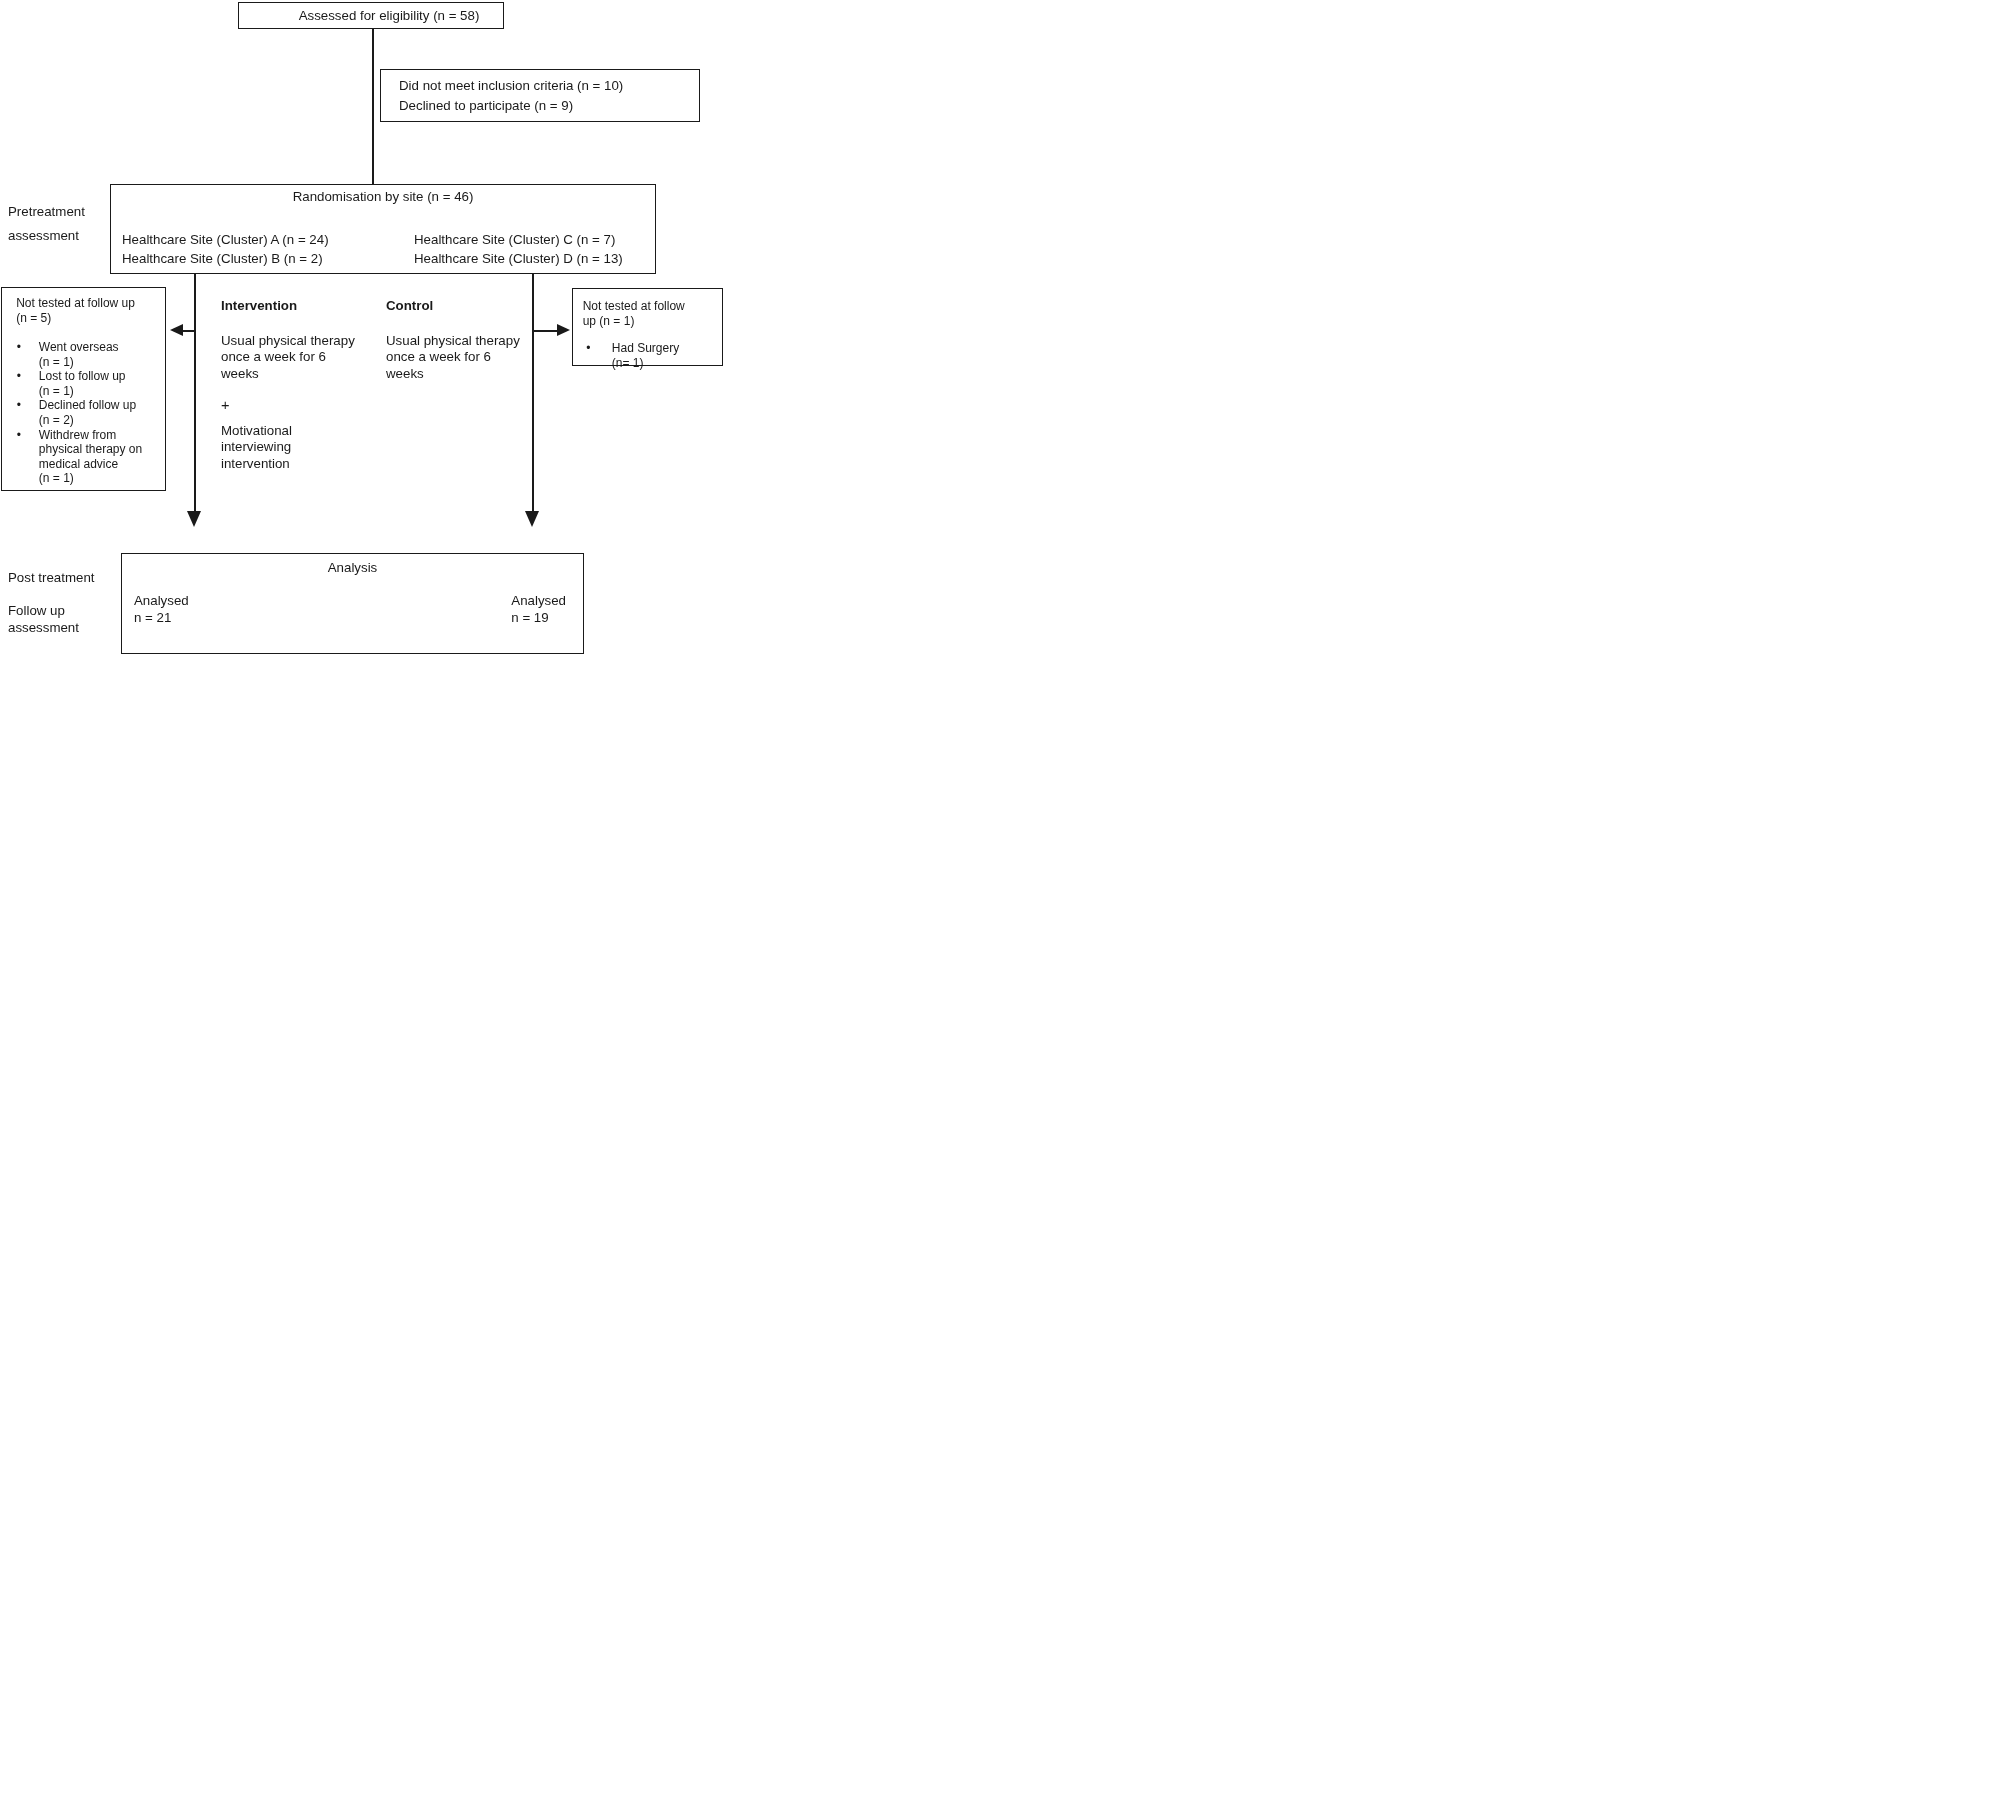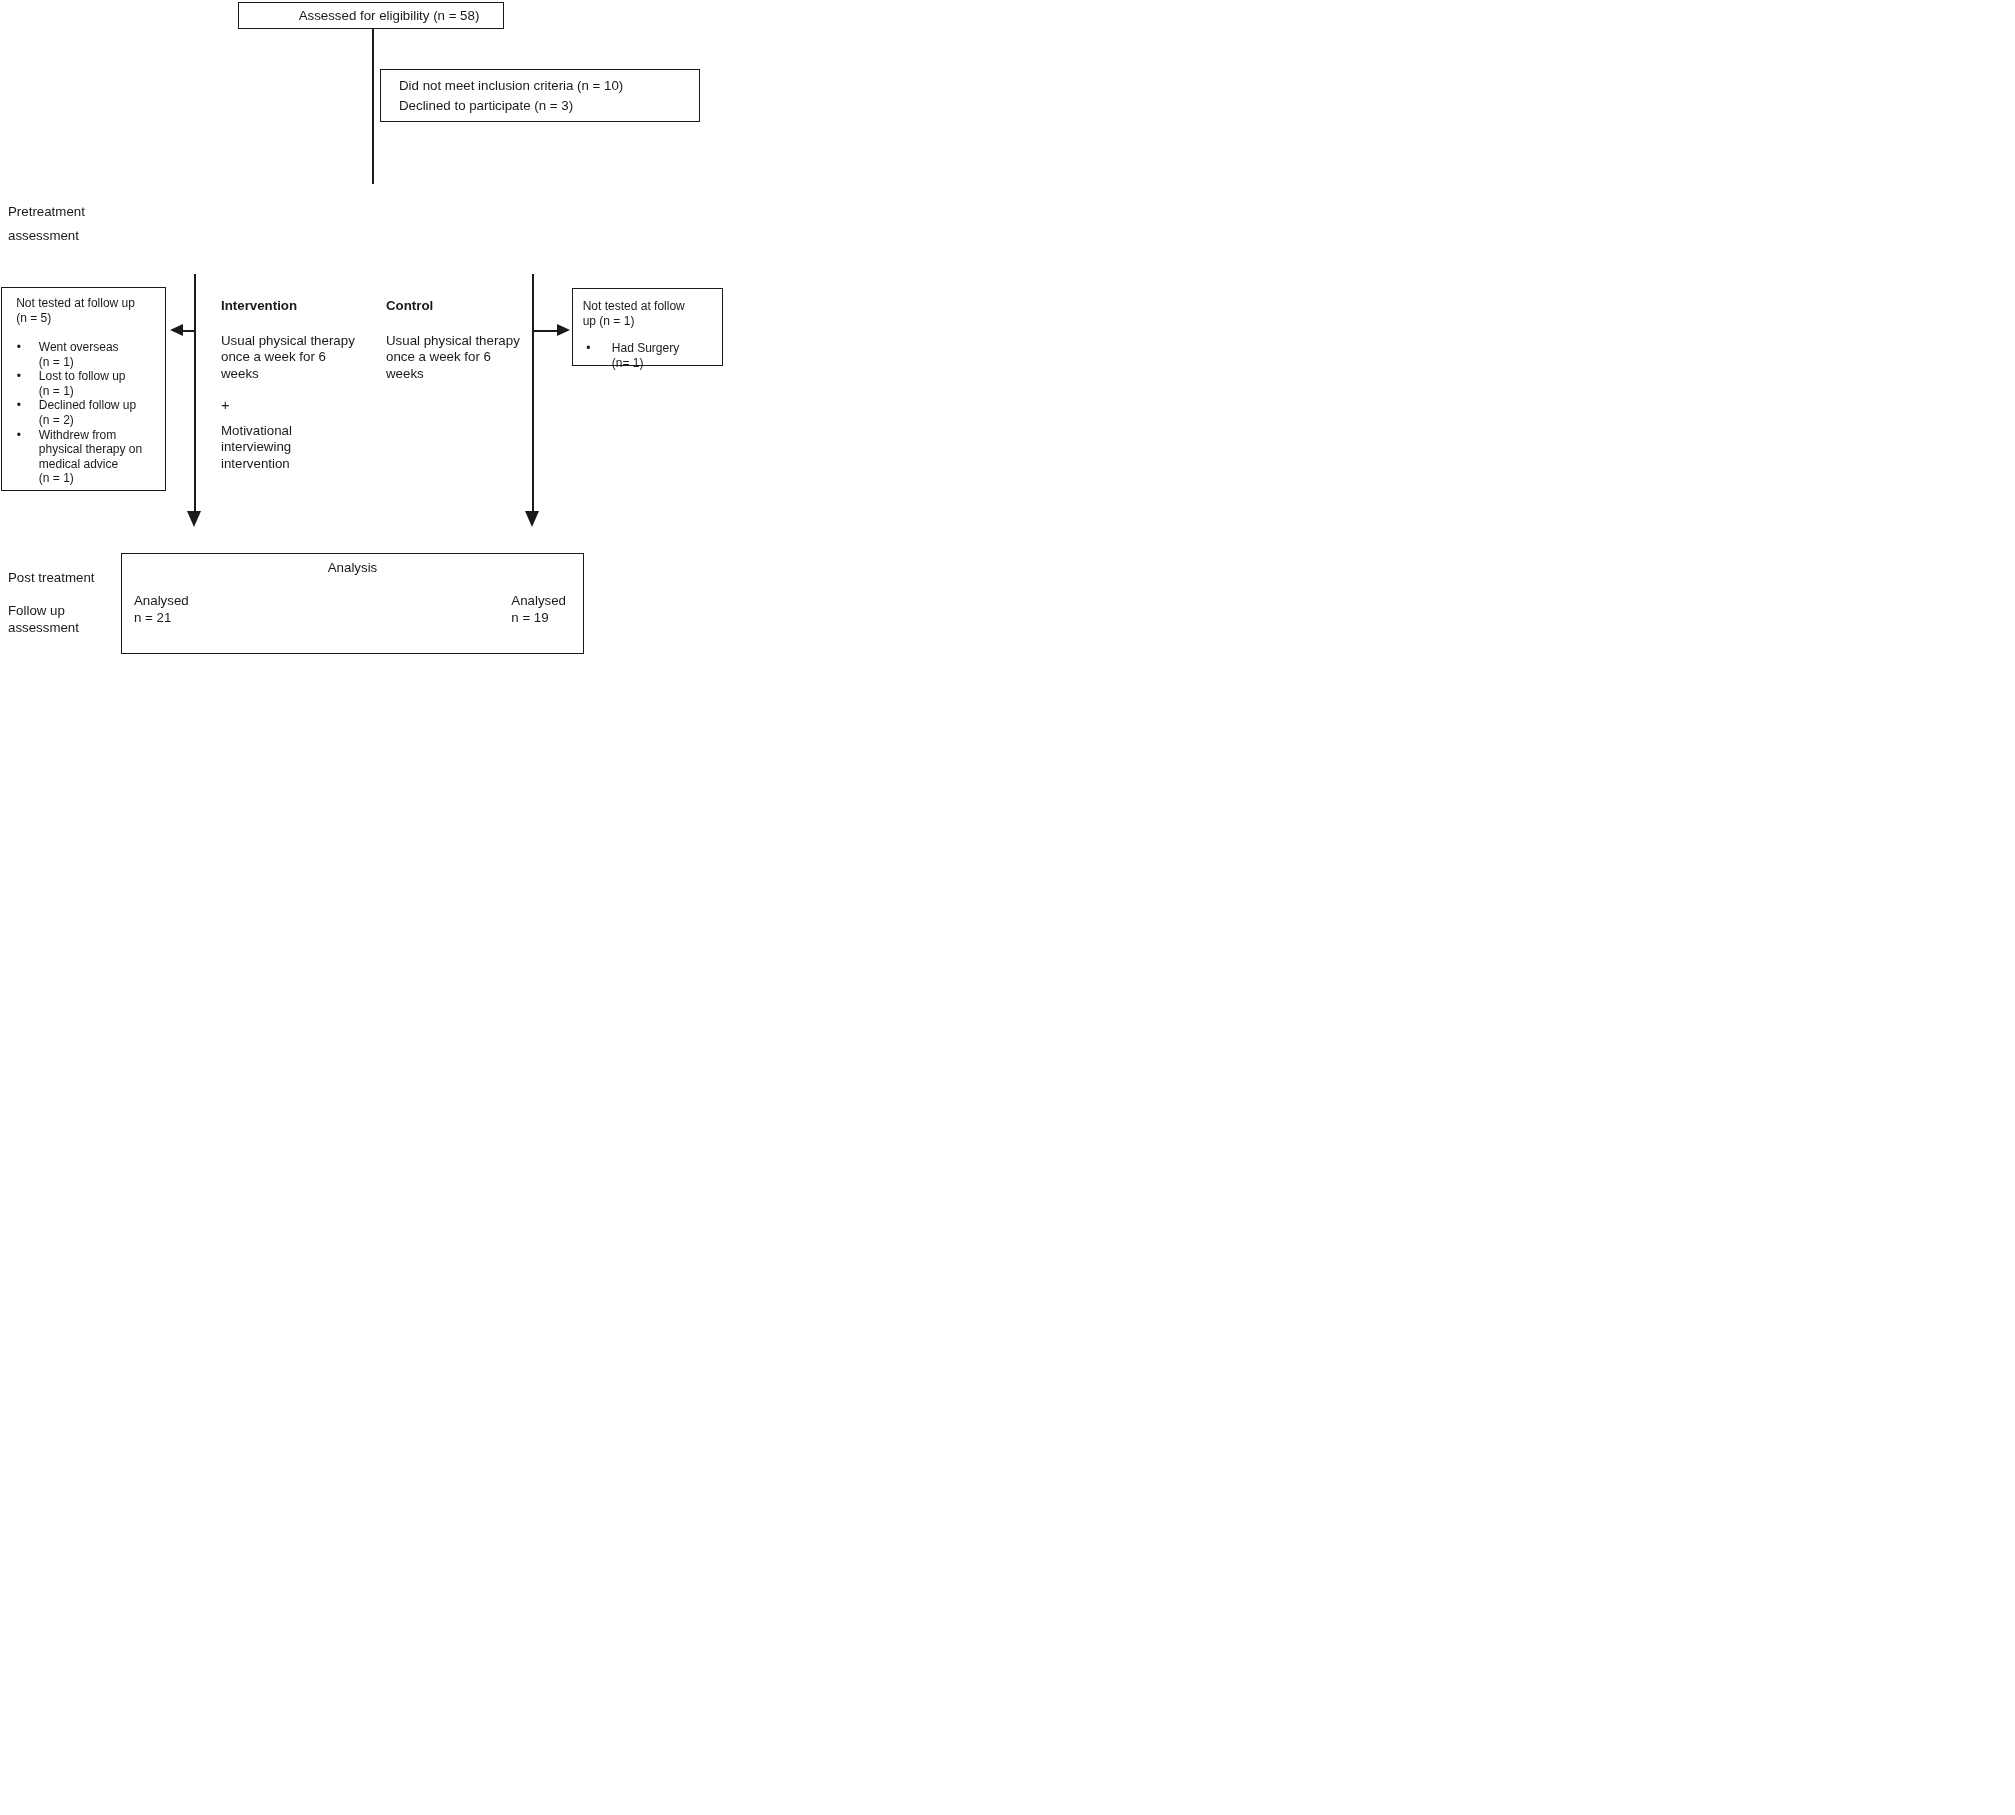--- a/index.html
+++ b/index.html
@@ -93,23 +93,30 @@
 <div class="canvas">
 
   <div class="box eligibility">
     <span class="txt">Assessed for eligibility (n = 58)</span>
   </div>
 
   <div class="vline" style="left:372px;top:29px;height:155px;"></div>
 
   <div class="box excluded">
     <div class="txt">Did not meet inclusion criteria (n = 10)</div>
-    <div class="txt">Declined to participate (n = 3)</div>
+    <div class="txt">Declined to participate (n = 9)</div>
   </div>
 
+  <div class="box randomisation">
+    <div class="rand-title txt">Randomisation by site (n = 46)</div>
+    <div class="rand-sites-left txt">Healthcare Site (Cluster) A (n = 24)
+Healthcare Site (Cluster) B (n = 2)</div>
+    <div class="rand-sites-right txt">Healthcare Site (Cluster) C (n = 7)
+Healthcare Site (Cluster) D (n = 13)</div>
+  </div>
 
   <div class="phase-label pretreatment txt">Pretreatment
 assessment</div>
 
   <div class="vline" style="left:194px;top:274px;height:238px;"></div>
   <div class="arrow-down" style="left:187px;top:511px;"></div>
 
   <div class="vline" style="left:532px;top:274px;height:238px;"></div>
   <div class="arrow-down" style="left:525px;top:511px;"></div>
 

